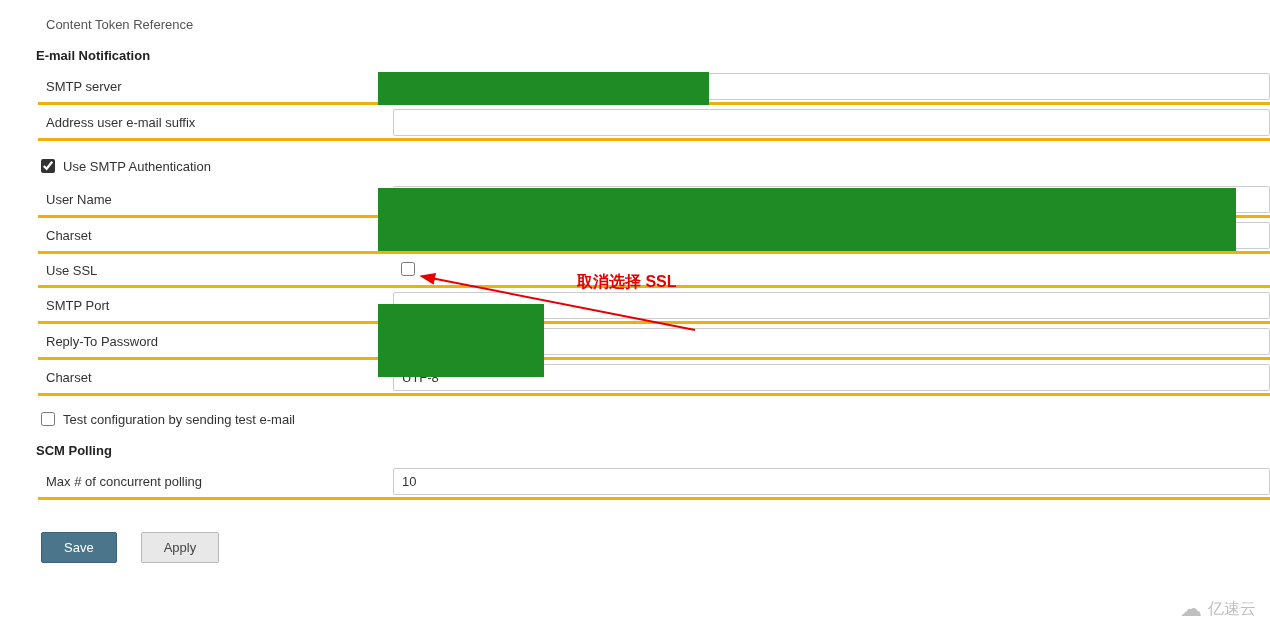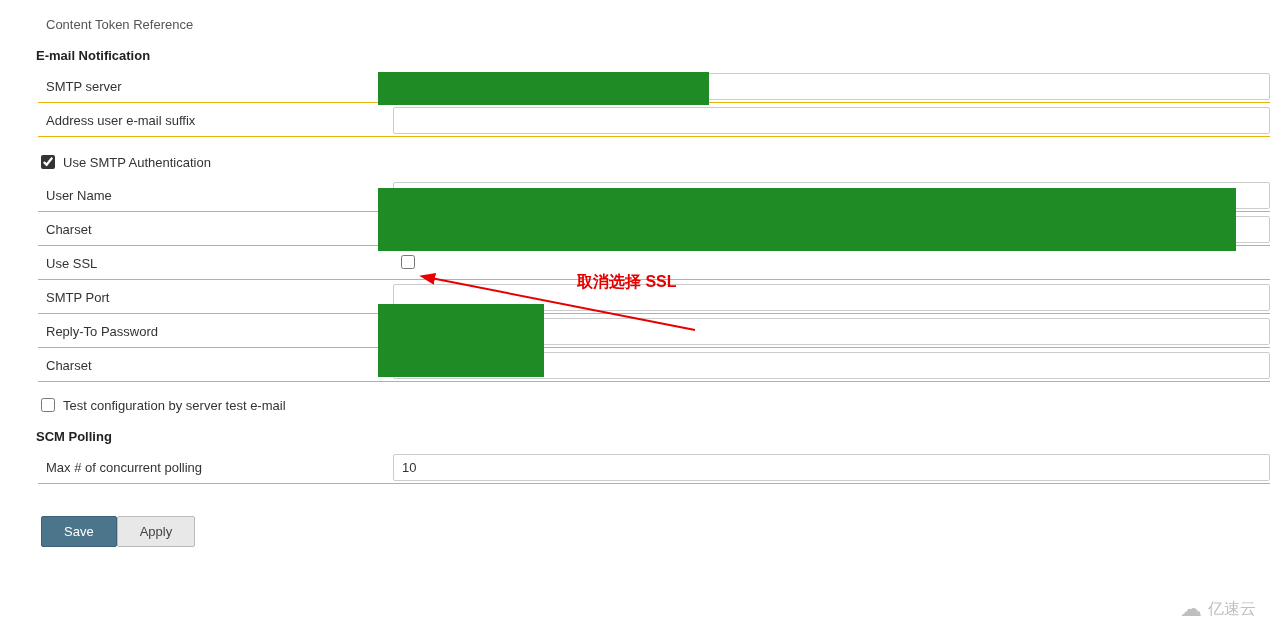--- a/index.html
+++ b/index.html
@@ -54,25 +54,26 @@
       gap: 8px;
     }
     input[type="checkbox"] {
       width: 14px;
       height: 14px;
       accent-color: #333;
     }
     .chk-label { font-size: 13px; color: #333; }
     .indent-block { padding-left: 0; }
     .row-separator {
-      border-bottom: 1px solid #eab308;
+      border-bottom: 3px solid #eab308;
       padding-bottom: 2px;
     }
     .buttons {
       display: flex;
+      gap: 24px;
       padding: 32px 0 0 3px;
     }
     .btn {
       padding: 7px 22px;
       font-size: 13px;
       border: 1px solid #bbb;
       cursor: pointer;
       border-radius: 2px;
     }
     .btn-primary {
@@ -159,21 +160,21 @@
     </div>
 
     <div class="form-row row-separator">
       <div class="label-col">Charset</div>
       <div class="field-col"><input type="text" value="UTF-8" style=""></div>
     </div>
   </div>
 
   <div class="checkbox-row" style="margin-top:8px;">
     <input type="checkbox" style="">
-    <span class="chk-label">Test configuration by server test e-mail</span>
+    <span class="chk-label">Test configuration by sending test e-mail</span>
   </div>
 
   <div class="section-header">SCM Polling</div>
 
   <div class="form-row row-separator">
     <div class="label-col">Max # of concurrent polling</div>
     <div class="field-col"><input type="text" value="10" style=""></div>
   </div>
 
   <div class="buttons">

